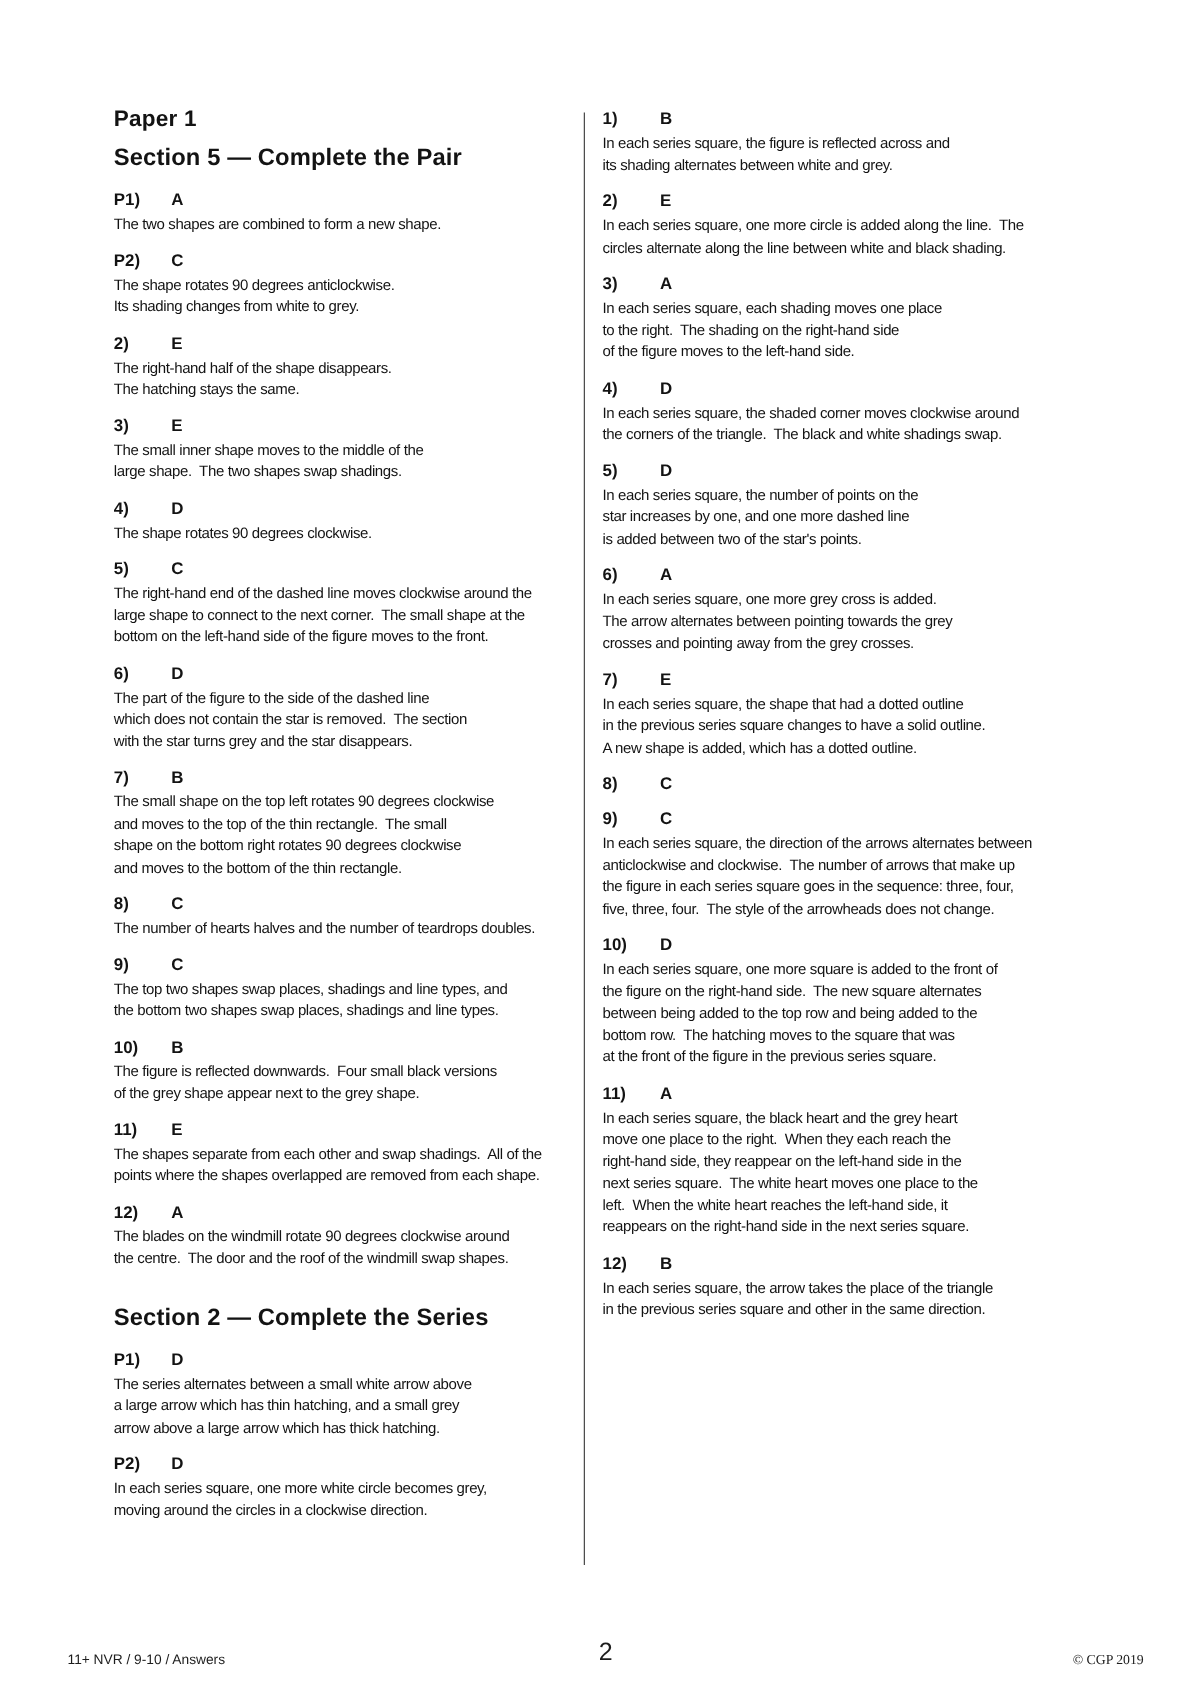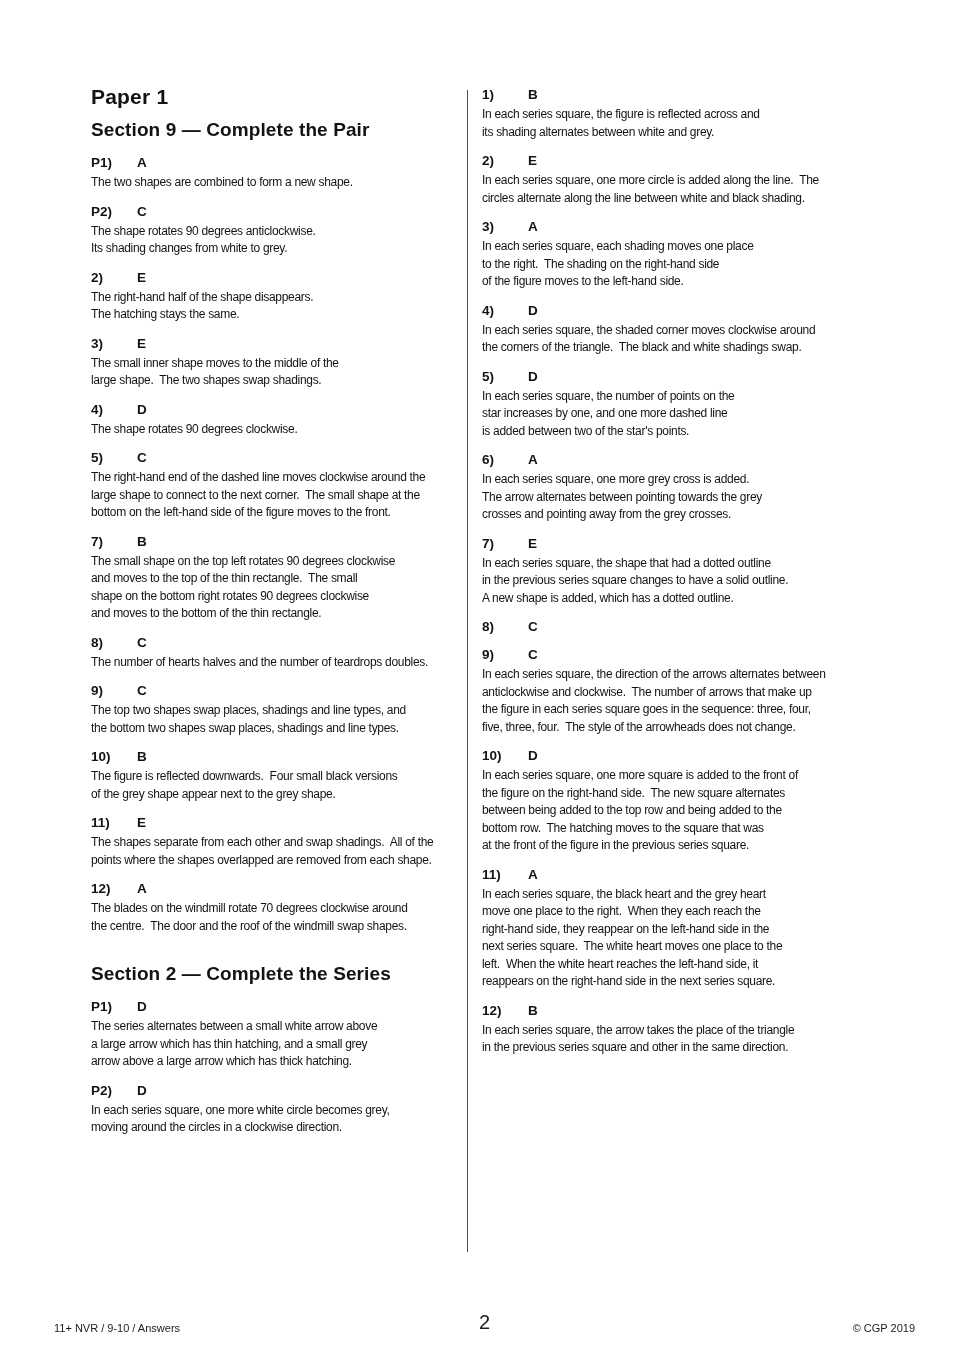--- a/index.html
+++ b/index.html
@@ -16,21 +16,21 @@
   .columns {
     display: flex;
     align-items: flex-start;
     padding: 85px 0 0 91px;
   }
   .col-left  { flex: none; width: 376px; }
   .divider   { flex: none; width: 1px; height: 1162px; margin-top: 5px; background: #4d4d4d; }
   .col-right { flex: none; width: 408px; padding-left: 14px; padding-top: 2px; }
 
   h1.page-title {
-    font-size: 21px;
+    font-size: 18px;
     font-weight: bold;
     margin: 0 0 10px 0;
     letter-spacing: 0.2px;
   }
   h2.section-heading {
     font-size: 19px;
     font-weight: bold;
     margin: 28px 0 14px 0;
     letter-spacing: 0.1px;
   }
@@ -60,31 +60,31 @@
     grid-template-columns: 1fr auto 1fr;
     align-items: end;
     font-size: 11px;
     color: #1c1c1c;
   }
   .footer .footer-page {
     font-size: 20px;
     font-weight: normal;
     text-align: center;
   }
-  .footer .footer-right { text-align: right; }
+  .footer .footer-right { text-align: right; font-family: Liberation Serif, serif; }
 </style>
 </head>
 <body>
 
 <div class="page">
   <div class="columns">
     <div class="col-left">
       <h1 class="page-title">Paper 1</h1>
       <div class="blocks" id="left-blocks">
-          <h2 class="section-heading">Section 9 — Complete the Pair</h2>
+          <h2 class="section-heading">Section 5 — Complete the Pair</h2>
           <div class="answer">
             <div class="answer-head"><span class="num">P1)</span><span class="letter">A</span></div>
             <div class="exp">The two shapes are combined to form a new shape.</div>
           </div>
           <div class="answer">
             <div class="answer-head"><span class="num">P2)</span><span class="letter">C</span></div>
             <div class="exp">The shape rotates 90 degrees anticlockwise.
 Its shading changes from white to grey.</div>
           </div>
           <div class="answer">
@@ -99,20 +99,26 @@
           </div>
           <div class="answer">
             <div class="answer-head"><span class="num">4)</span><span class="letter">D</span></div>
             <div class="exp">The shape rotates 90 degrees clockwise.</div>
           </div>
           <div class="answer">
             <div class="answer-head"><span class="num">5)</span><span class="letter">C</span></div>
             <div class="exp">The right-hand end of the dashed line moves clockwise around the
 large shape to connect to the next corner.  The small shape at the
 bottom on the left-hand side of the figure moves to the front.</div>
+          </div>
+          <div class="answer">
+            <div class="answer-head"><span class="num">6)</span><span class="letter">D</span></div>
+            <div class="exp">The part of the figure to the side of the dashed line
+which does not contain the star is removed.  The section
+with the star turns grey and the star disappears.</div>
           </div>
           <div class="answer">
             <div class="answer-head"><span class="num">7)</span><span class="letter">B</span></div>
             <div class="exp">The small shape on the top left rotates 90 degrees clockwise
 and moves to the top of the thin rectangle.  The small
 shape on the bottom right rotates 90 degrees clockwise
 and moves to the bottom of the thin rectangle.</div>
           </div>
           <div class="answer">
             <div class="answer-head"><span class="num">8)</span><span class="letter">C</span></div>
@@ -128,21 +134,21 @@
             <div class="exp">The figure is reflected downwards.  Four small black versions
 of the grey shape appear next to the grey shape.</div>
           </div>
           <div class="answer">
             <div class="answer-head"><span class="num">11)</span><span class="letter">E</span></div>
             <div class="exp">The shapes separate from each other and swap shadings.  All of the
 points where the shapes overlapped are removed from each shape.</div>
           </div>
           <div class="answer">
             <div class="answer-head"><span class="num">12)</span><span class="letter">A</span></div>
-            <div class="exp">The blades on the windmill rotate 70 degrees clockwise around
+            <div class="exp">The blades on the windmill rotate 90 degrees clockwise around
 the centre.  The door and the roof of the windmill swap shapes.</div>
           </div>
           <h2 class="section-heading">Section 2 — Complete the Series</h2>
           <div class="answer">
             <div class="answer-head"><span class="num">P1)</span><span class="letter">D</span></div>
             <div class="exp">The series alternates between a small white arrow above
 a large arrow which has thin hatching, and a small grey
 arrow above a large arrow which has thick hatching.</div>
           </div>
           <div class="answer">

